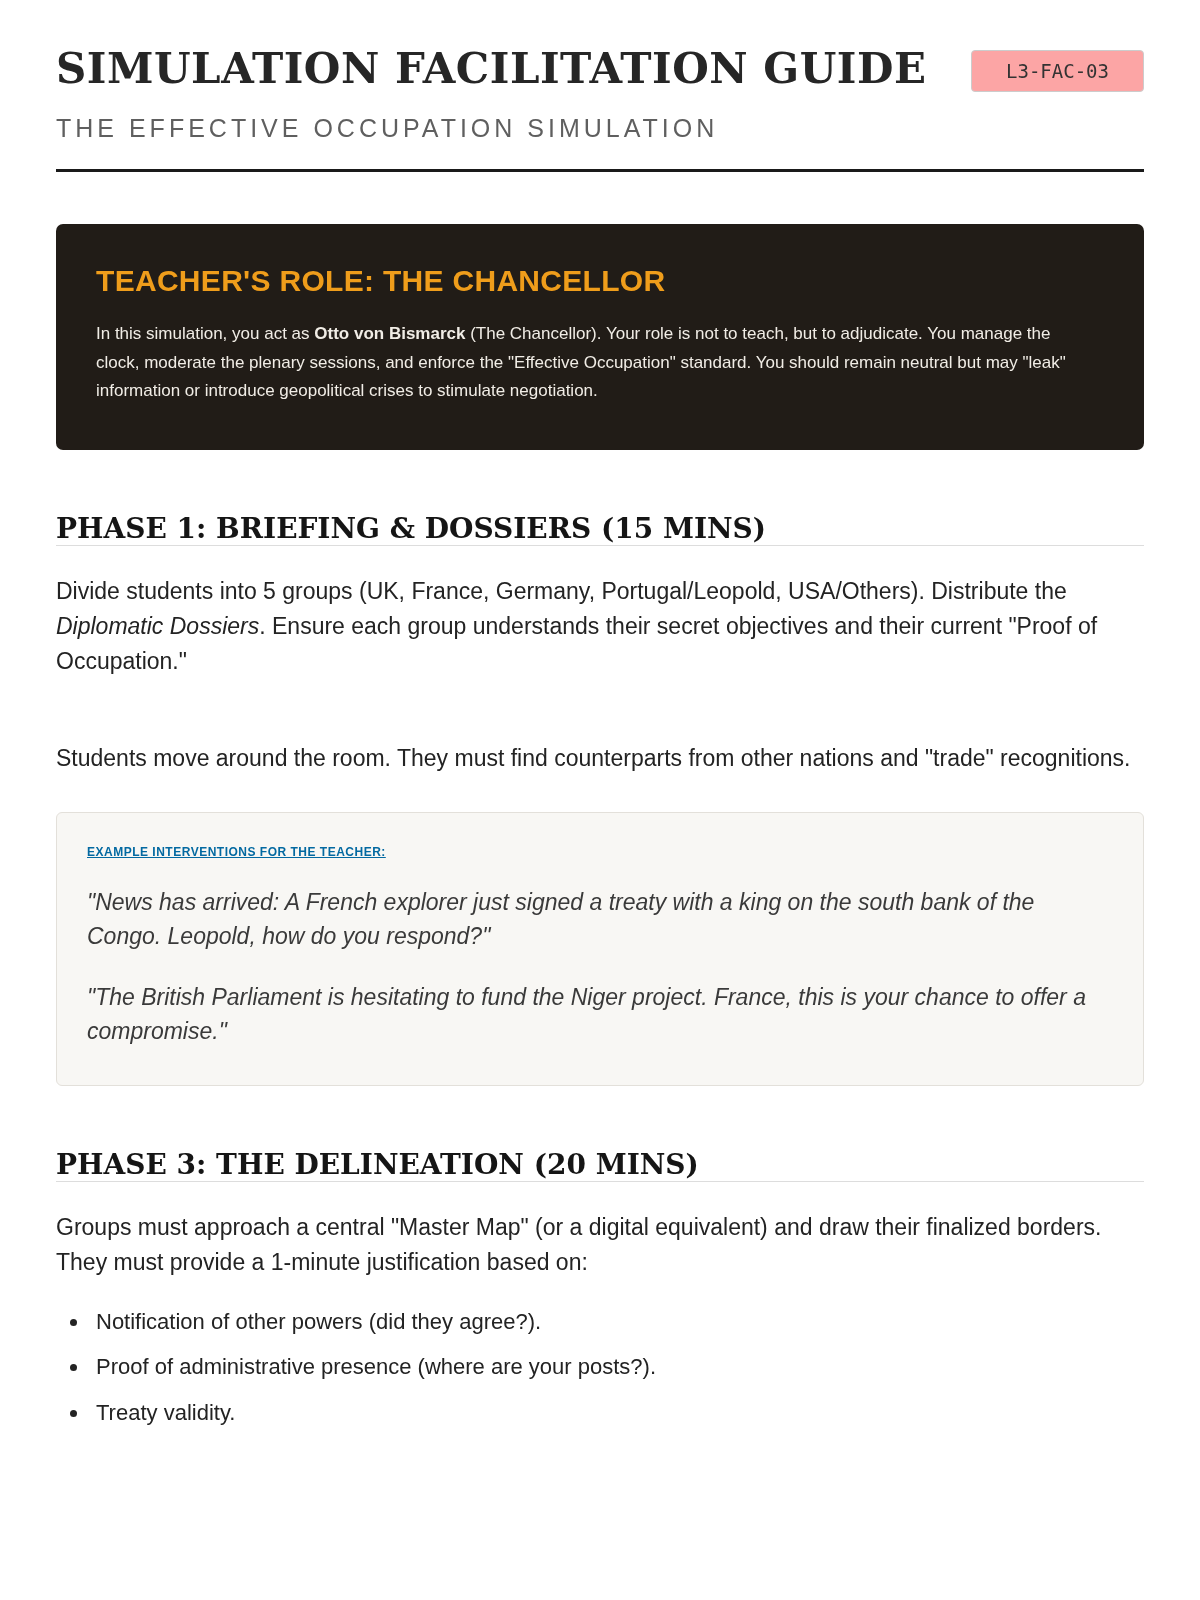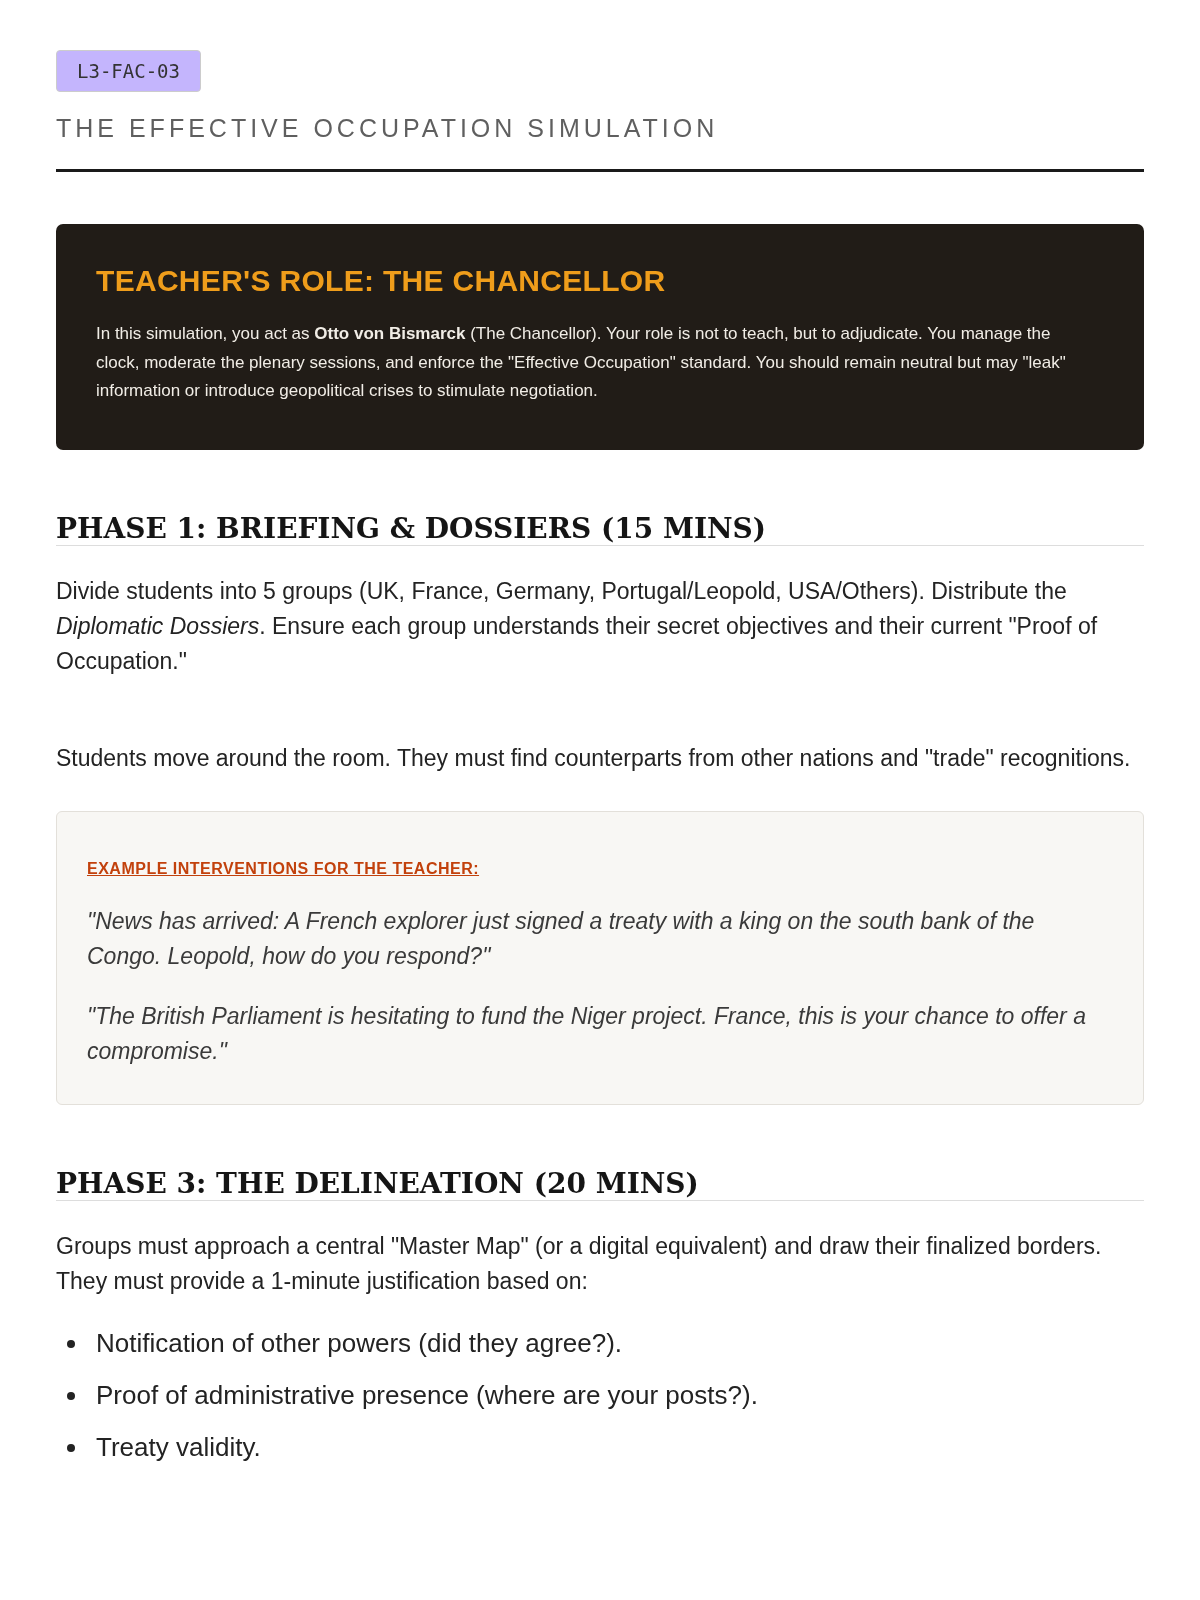--- a/index.html
+++ b/index.html
@@ -26,24 +26,24 @@
     font-weight: 700;
     font-size: 42px;
     letter-spacing: 0.5px;
     color: #262626;
     line-height: 1.1;
   }
   .doc-code {
     font-family: "DejaVu Sans Mono", monospace;
     font-size: 19px;
     color: #333333;
-    background: #c4b5fd;
+    background: #fca5a5;
     border: 1px solid #cccccc;
     border-radius: 4px;
-    padding: 9px 20px;
+    padding: 9px 34px;
     margin-top: 4px;
     white-space: nowrap;
   }
   .doc-subtitle {
     margin-top: 22px;
     font-size: 25px;
     letter-spacing: 4px;
     color: #5f5f5f;
   }
   .header-divider {
@@ -92,55 +92,55 @@
 
   
   .intervention-box {
     margin-top: 36px;
     background: var(--box_bg, #f8f7f4);
     border: 1px solid var(--box_border, #e3e0da);
     border-radius: 6px;
     padding: 32px 34px 36px 30px;
   }
   .intervention-heading {
-    font-size: 16px;
+    font-size: 12px;
     font-weight: 700;
     letter-spacing: 0.5px;
-    color: #c2410c;
+    color: #0369a1;
     text-decoration: underline;
-    margin-top: 16px;
   }
   .quote {
     margin-top: 26px;
     font-style: italic;
     font-size: 23px;
     line-height: 1.5;
     color: #3a3a3a;
   }
 
   
   .bullet-list {
     margin-top: 26px;
     padding-left: 34px;
     list-style: disc;
   }
   .bullet-list li {
-    font-size: 26px;
+    font-size: 22px;
     line-height: 1.45;
     color: #232323;
     margin-bottom: 14px;
     padding-left: 6px;
   }
 </style>
 </head>
 <body>
 
 <div class="page">
 
   <div class="header-row">
+    <h1 class="doc-title">SIMULATION FACILITATION GUIDE</h1>
     <div class="doc-code">L3-FAC-03</div>
   </div>
   <div class="doc-subtitle">THE EFFECTIVE OCCUPATION SIMULATION</div>
   <hr class="header-divider">
 
   <div class="callout">
     <div class="callout-heading">TEACHER'S ROLE: THE CHANCELLOR</div>
     <p class="callout-body"><span>In this simulation, you act as </span><strong>Otto von Bismarck</strong><span> (The Chancellor). Your role is not to teach, but to adjudicate. You manage the clock, moderate the plenary sessions, and enforce the "Effective Occupation" standard. You should remain neutral but may "leak" information or introduce geopolitical crises to stimulate negotiation.</span></p>
   </div>
 

